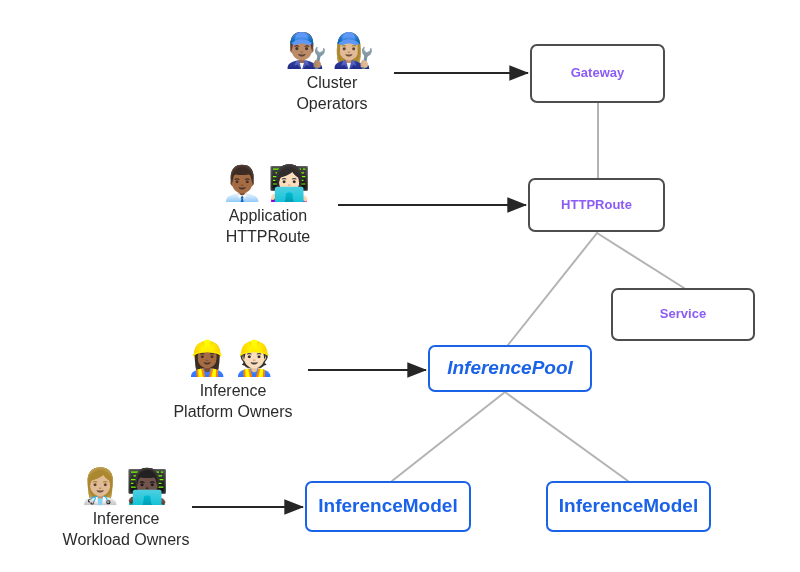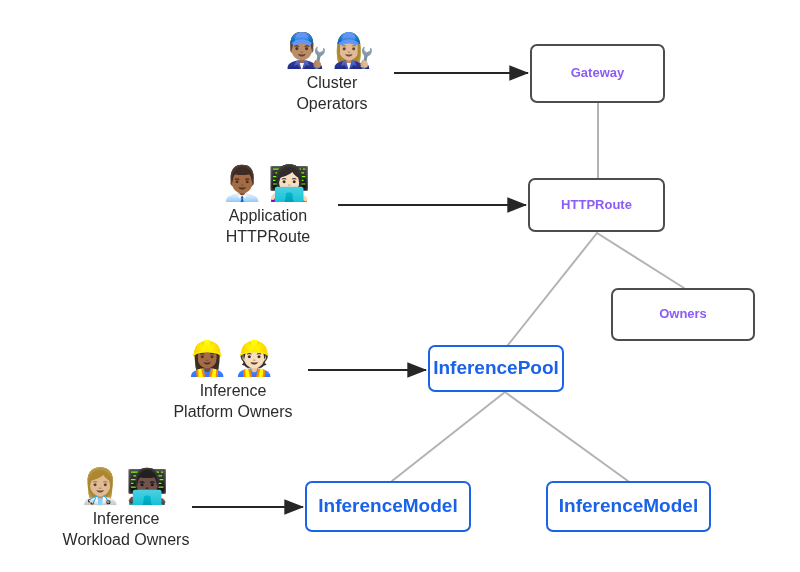--- a/index.html
+++ b/index.html
@@ -112,23 +112,23 @@
   </svg>
 
   <div id="nodes">
       <div class="node gray" style="left: 530px; top: 44px; width: 135px; height: 59px;">
         <span class="node-label">Gateway</span>
       </div>
       <div class="node gray" style="left: 528px; top: 178px; width: 137px; height: 54px;">
         <span class="node-label">HTTPRoute</span>
       </div>
       <div class="node gray" style="left: 611px; top: 288px; width: 144px; height: 53px;">
-        <span class="node-label">Owners</span>
+        <span class="node-label">Service</span>
       </div>
-      <div class="node blue" style="left: 428px; top: 345px; width: 136px; height: 47px;">
+      <div class="node blue" style="left: 428px; top: 345px; width: 164px; height: 47px; font-style: italic;">
         <span class="node-label">InferencePool</span>
       </div>
       <div class="node blue" style="left: 305px; top: 481px; width: 166px; height: 51px;">
         <span class="node-label">InferenceModel</span>
       </div>
       <div class="node blue" style="left: 546px; top: 481px; width: 165px; height: 51px;">
         <span class="node-label">InferenceModel</span>
       </div>
     </div>
   <div id="personas">

